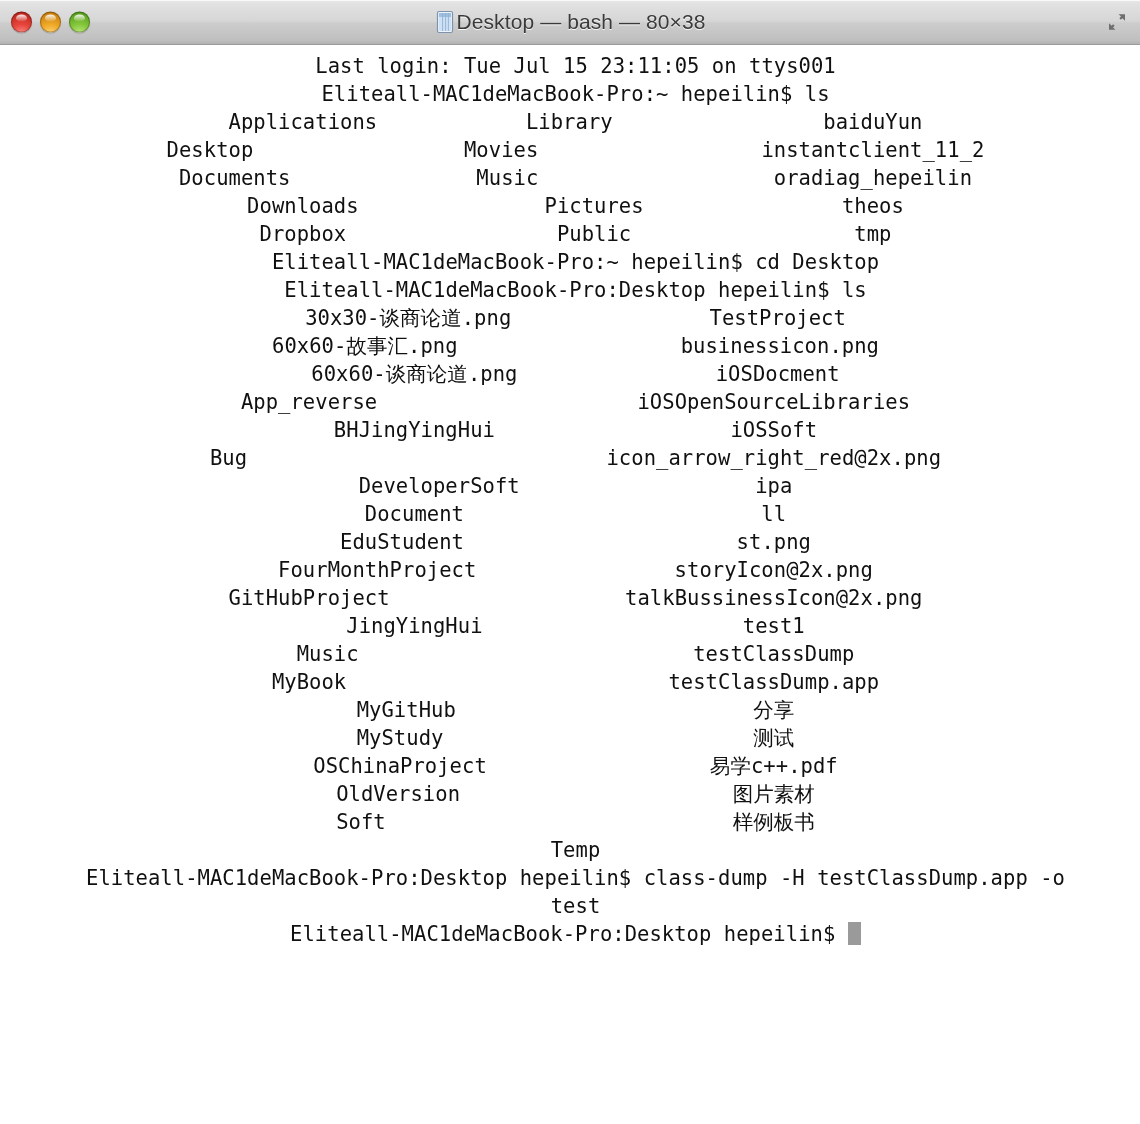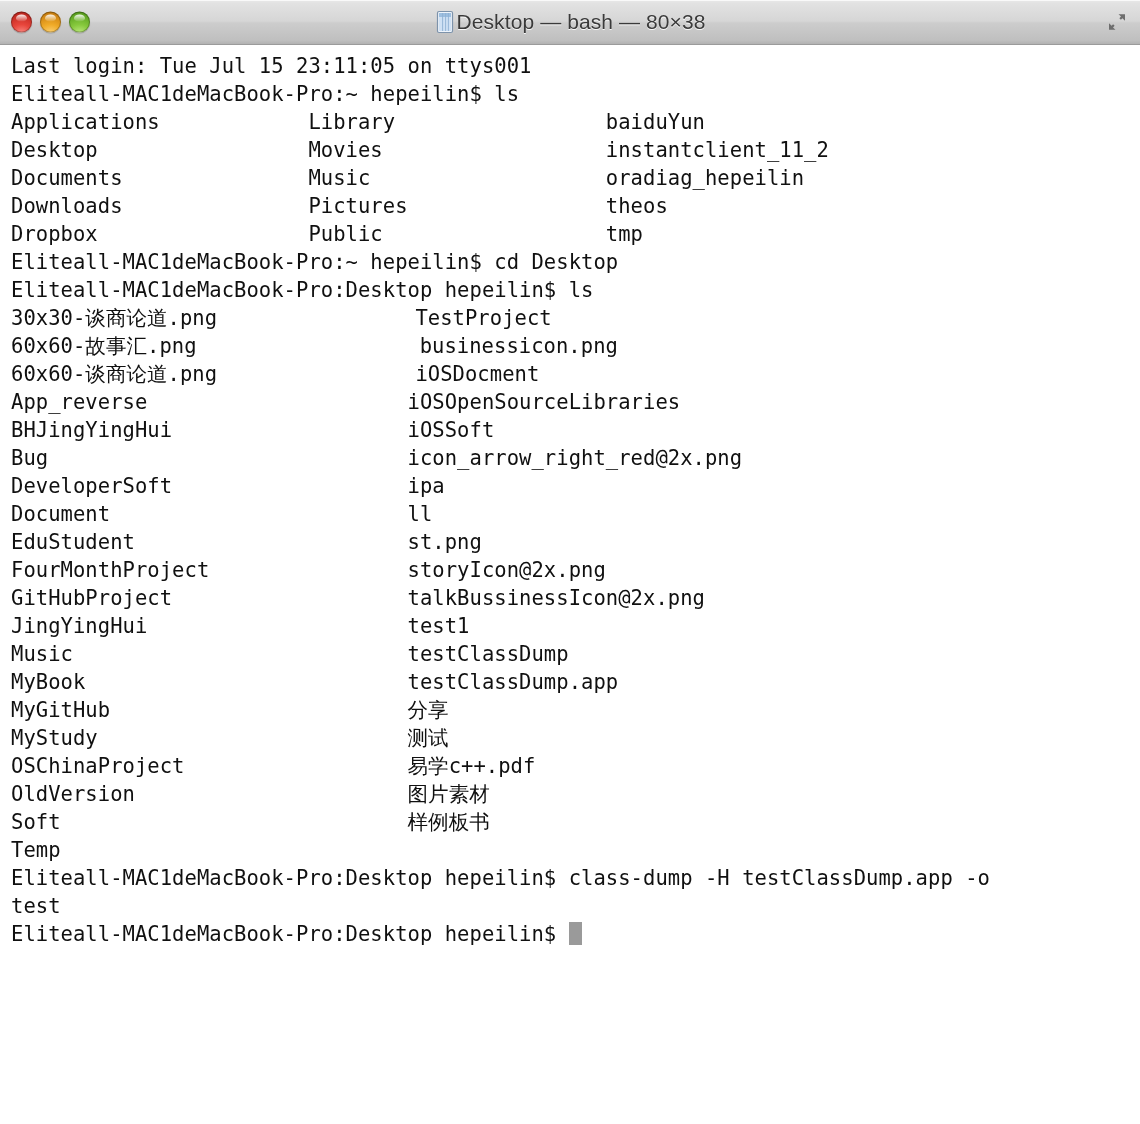--- a/index.html
+++ b/index.html
@@ -116,20 +116,21 @@
     cursor: pointer;
   }
 
   
   .terminal {
     flex: 1 1 auto;
     position: relative;
     background: #ffffff;
     overflow: hidden;
     padding: 0;
+    text-align: center;
   }
   .screen {
     position: absolute;
     left: 11px;
     top: 7px;
     right: 0;
     bottom: 0;
     font-family: "DejaVu Sans Mono", "Liberation Mono", monospace;
     font-size: 20.5px;
     line-height: 28px;

